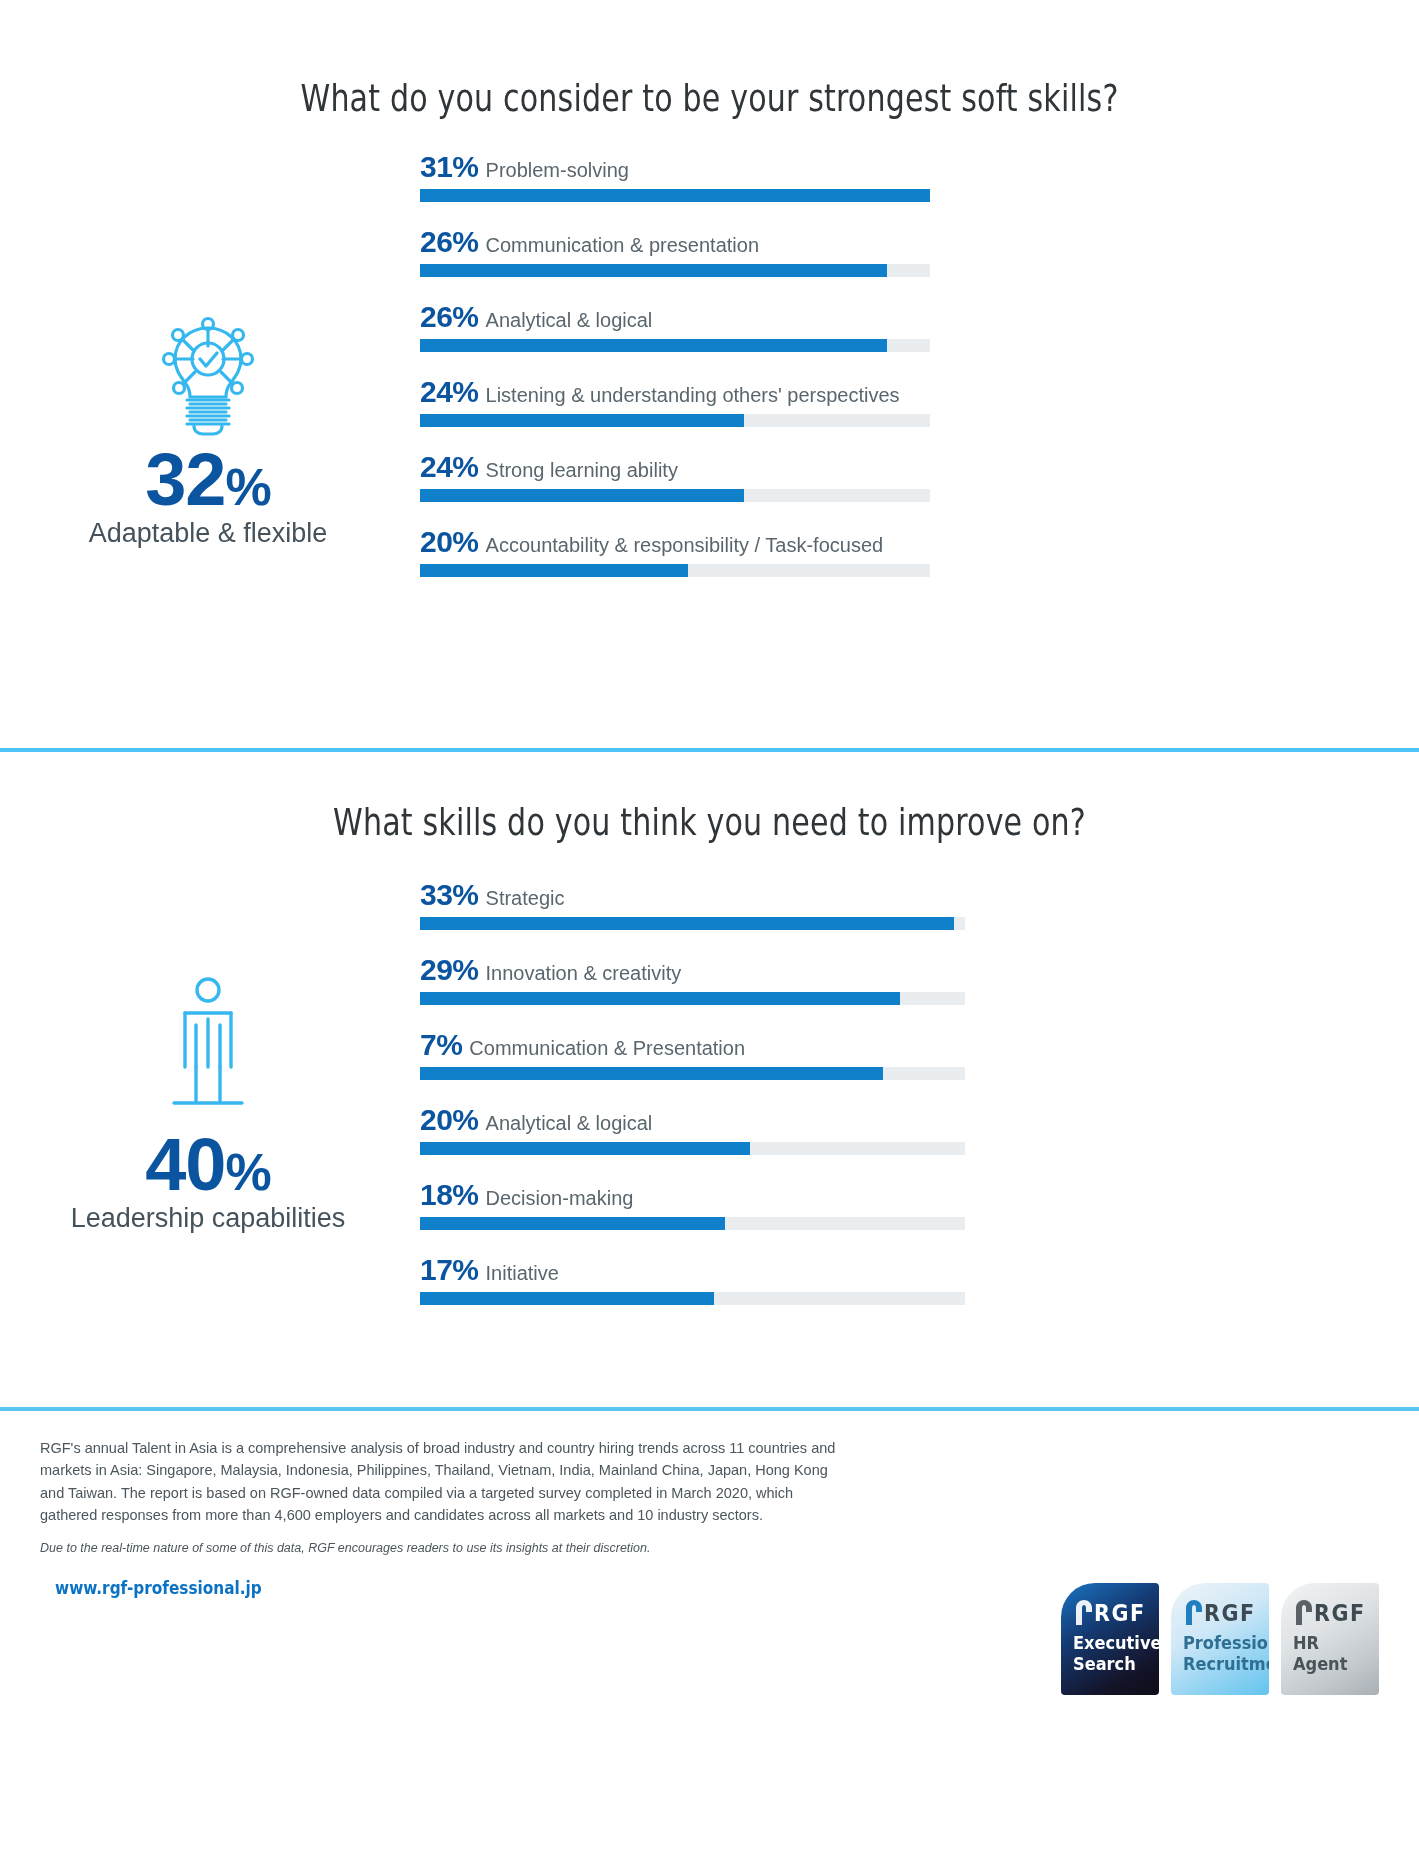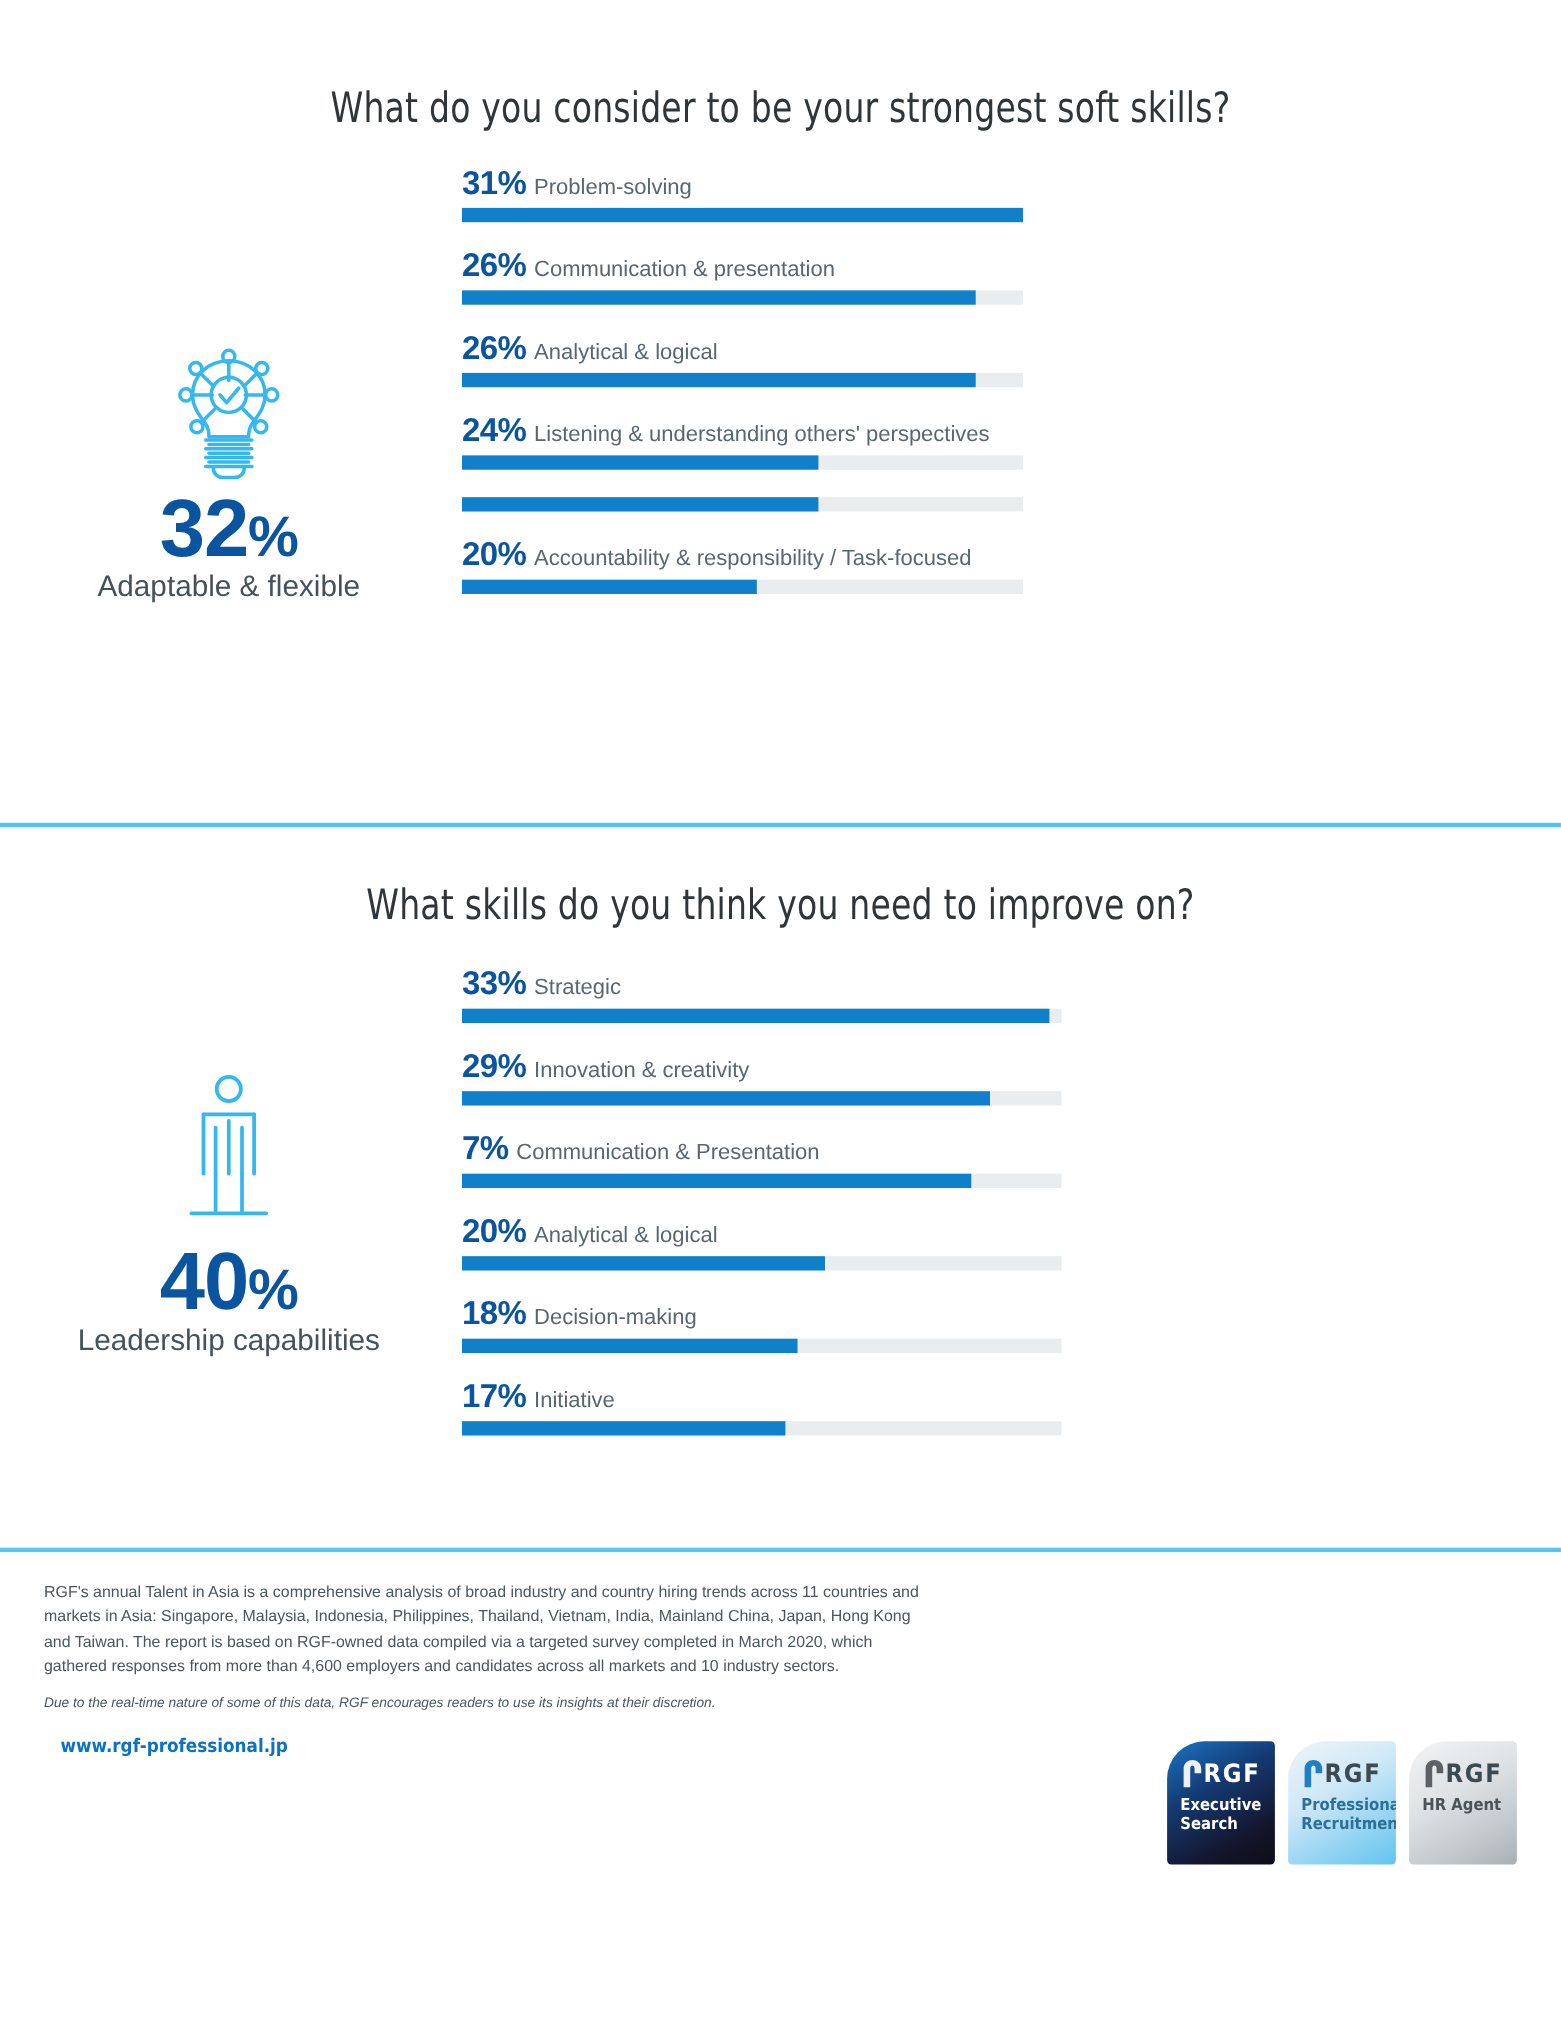--- a/index.html
+++ b/index.html
@@ -198,21 +198,21 @@
     font-size: 23px;
     font-weight: 700;
     letter-spacing: 1.6px;
     margin-left: 1px;
   }
   .logo-dark .logo-rgf { color: #ffffff; }
   .logo-blue .logo-rgf { color: #3d4a52; }
   .logo-silver .logo-rgf { color: #3d4a52; }
   .logo-sub {
     font-family: "DejaVu Sans Condensed", "Liberation Sans Narrow", "Liberation Sans", sans-serif;
-    font-size: 15px;
+    font-size: 18px;
     font-weight: 700;
     line-height: 1.18;
   }
   .logo-dark .logo-sub { color: #ffffff; }
   .logo-blue .logo-sub { color: #2f6f93; }
   .logo-silver .logo-sub { color: #4a5358; }
 </style>
 </head>
 <body>
 
@@ -297,20 +297,23 @@
       <div class="bar-row" style="margin-bottom:25px;">
         <div class="bar-caption">
           <span class="bar-pct">24%</span><span class="bar-name">Listening &amp; understanding others' perspectives</span>
         </div>
         <div class="bar-track">
           <div class="bar-fill" style="width:63.5%"></div>
         </div>
       </div>
 
       <div class="bar-row" style="margin-bottom:25px;">
+        <div class="bar-caption">
+          <span class="bar-pct">24%</span><span class="bar-name">Strong learning ability</span>
+        </div>
         <div class="bar-track">
           <div class="bar-fill" style="width:63.5%"></div>
         </div>
       </div>
 
       <div class="bar-row">
         <div class="bar-caption">
           <span class="bar-pct">20%</span><span class="bar-name">Accountability &amp; responsibility / Task-focused</span>
         </div>
         <div class="bar-track">

